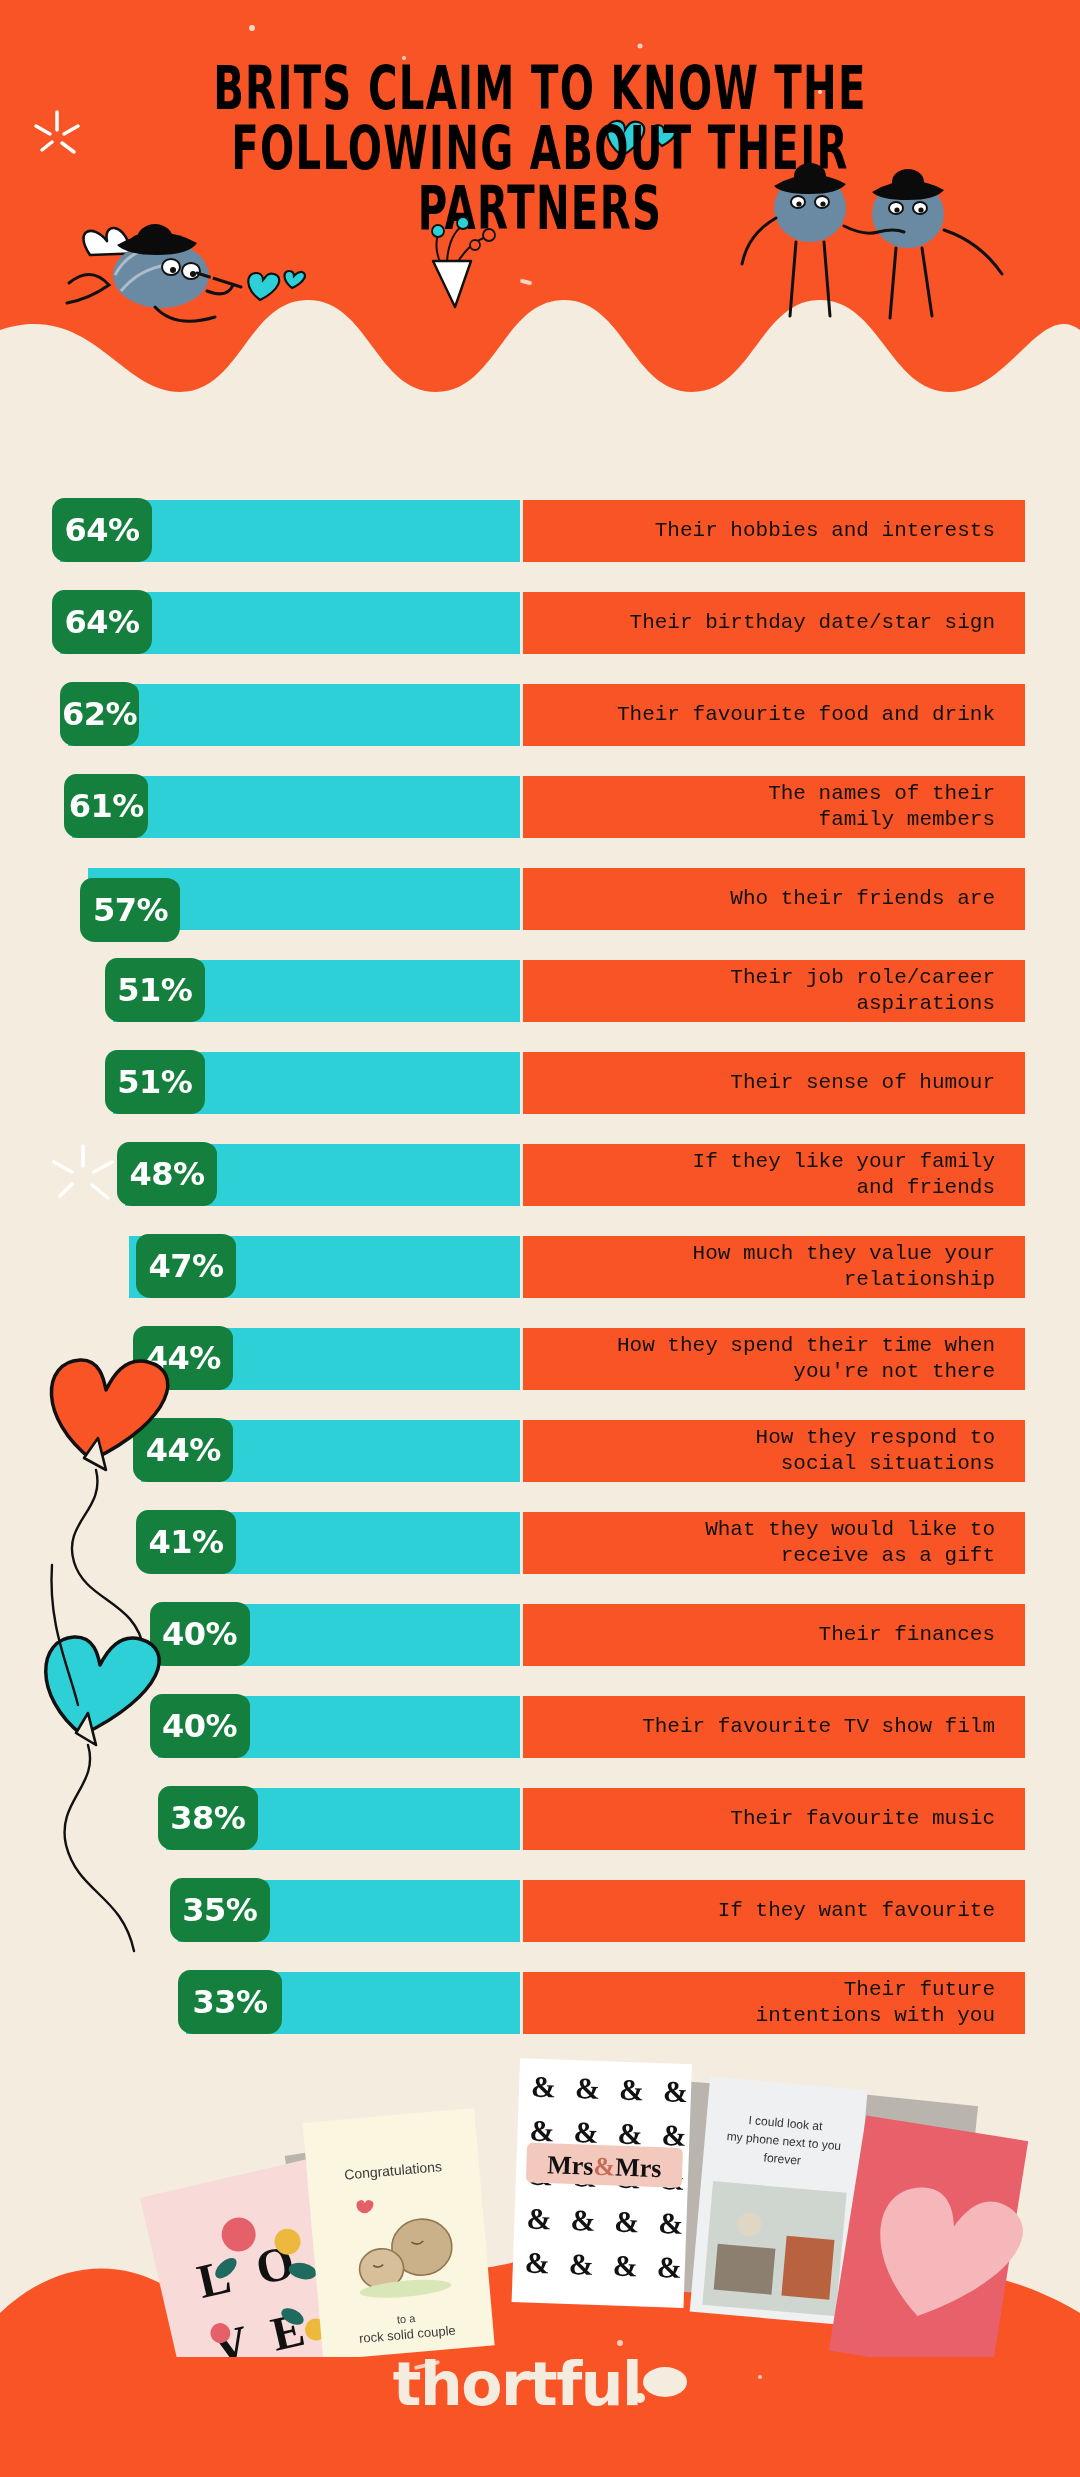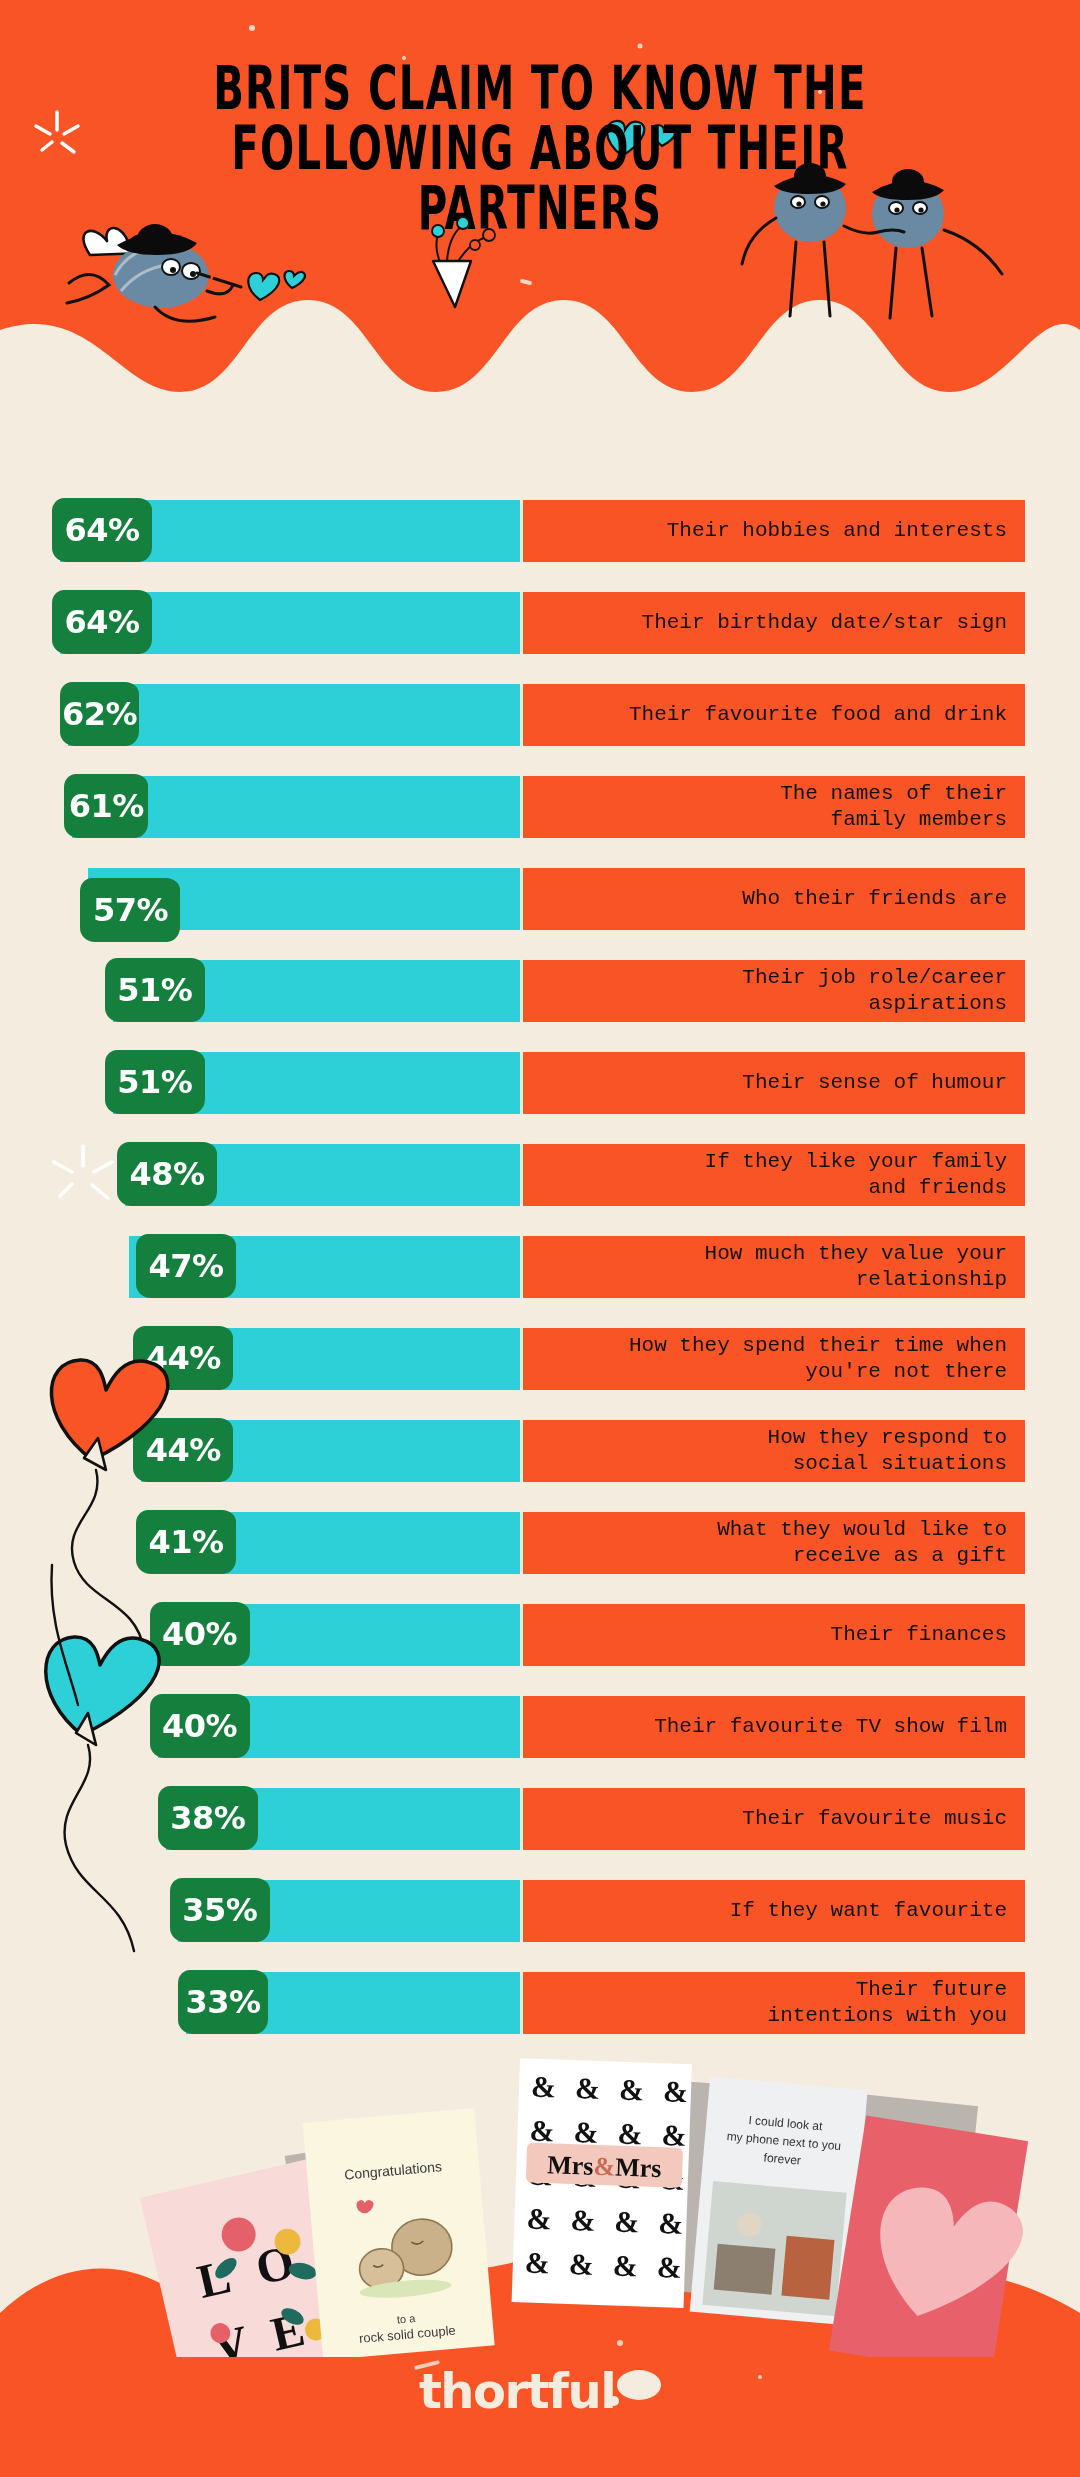--- a/index.html
+++ b/index.html
@@ -57,21 +57,21 @@
     font-family: "DejaVu Sans", sans-serif;
     font-weight: 700;
     font-size: 32px;
     letter-spacing: -0.5px;
     z-index: 3;
   }
   .label-box {
     position: absolute; left: 523px; top: 2px; right: 55px; height: 62px;
     background: #f95425;
     display: flex; align-items: center; justify-content: flex-end;
-    padding-right: 18px;
+    padding-right: 30px;
   }
   .label-text {
     font-family: "Liberation Mono", "DejaVu Sans Mono", monospace;
     font-size: 21px;
     line-height: 26px;
     color: #111;
     text-align: right;
     white-space: pre-line;
   }
 
@@ -81,21 +81,21 @@
   }
   .bottom-banner svg { position: absolute; bottom: 0; left: 0; }
   .logo {
     position: absolute; bottom: 58px; left: 0; width: 1080px;
     text-align: center; z-index: 8;
   }
   .logo-text {
     display: inline-block;
     font-family: "DejaVu Sans", sans-serif;
     font-weight: 700;
-    font-size: 48px;
+    font-size: 60px;
     color: #f5ece0;
     letter-spacing: -1.5px;
     position: relative;
   }
   .logo-bubble {
     display: inline-block; width: 44px; height: 30px;
     background: #f5ece0; border-radius: 50%;
     margin-left: 2px; vertical-align: 8px; position: relative;
   }
   .logo-bubble:after {
@@ -361,21 +361,21 @@
           <div class="bar" style="left: 177.871px; width: 342.129px;"></div>
           <div class="badge" style="left: 169.871px; width: 100px;">35%</div>
         </div>
         <div class="label-box">
           <div class="label-text">If they want favourite</div>
         </div>
       </div>
       <div class="row">
         <div class="bar-zone">
           <div class="bar" style="left: 186px; width: 334px;"></div>
-          <div class="badge" style="left: 178px; width: 90px;">33%</div>
+          <div class="badge" style="left: 178px; width: 104px;">33%</div>
         </div>
         <div class="label-box">
           <div class="label-text">Their future
 intentions with you</div>
         </div>
       </div>
     </div>
 
   <svg class="deco" style="left:38px; top:1138px;" width="90" height="80" viewBox="0 0 90 80">
     <g stroke="#ffffff" stroke-width="3.5" stroke-linecap="round" fill="none">

